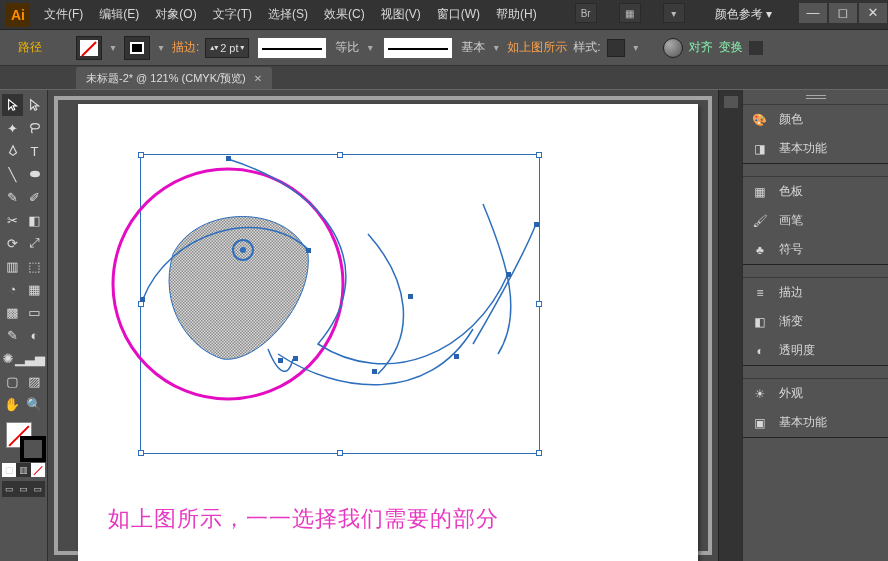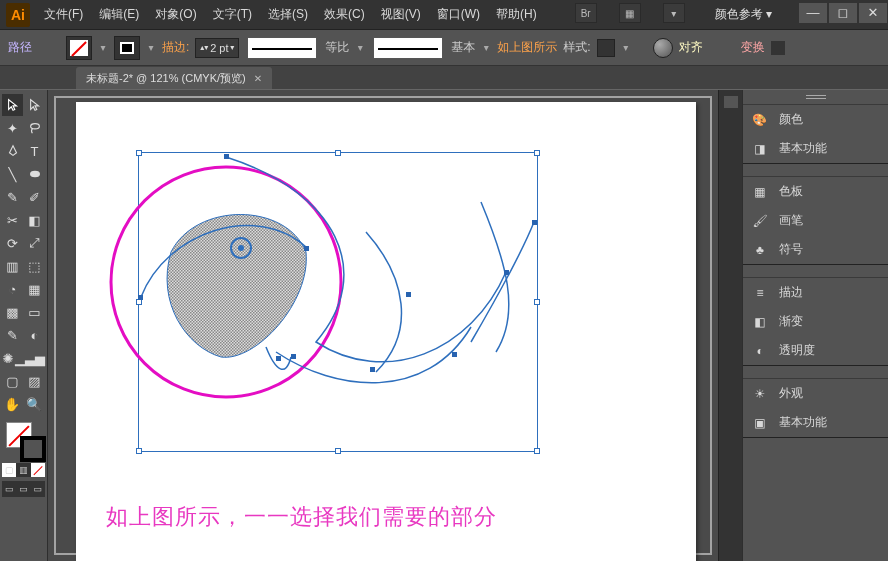--- a/index.html
+++ b/index.html
@@ -12,36 +12,36 @@
   .menu-item { padding: 4px 6px; color: #d8d8d8; cursor: default; }
   .title-icons { display:flex; align-items:flex-start; gap:22px; margin-right:6px;}
   .title-icons .ticon { width:22px; height:20px; background:#3b3b3b; border:1px solid #2a2a2a; display:flex;align-items:center;justify-content:center;font-size:10px;color:#bbb;}
   .workspace-dd { padding: 3px 20px 3px 8px; color:#ddd; }
   .window-controls { display: flex; gap: 0; }
   .win-btn { width: 30px; height: 22px; background: #555; color: #ddd; margin-top:-4px; display:flex; align-items:center; justify-content:center; font-size:13px; border:1px solid #333;}
   .win-close { background:#555; }
   
   
   .controlbar { height: 36px; background: #535353; display: flex; align-items: center; border-bottom: 1px solid #333; padding: 0 8px; gap: 6px; }
-  .cb-label { color:#c4b5fd; margin-right:4px; }
+  .cb-label { color:#eab308; margin-right:4px; margin-left:10px;}
   .cb-swatch { width:26px; height:24px; background:#333; border:1px solid #222; position:relative; display:flex;align-items:center;justify-content:center;}
   .cb-swatch.slash::after{content:"";position:absolute;left:2px;right:2px;top:50%;height:2px;background:#e00;transform:rotate(-45deg);}
   .cb-swatch.white::before{content:"";position:absolute;inset:3px;background:#fff;}
   .cb-swatch.black::before{content:"";position:absolute;inset:5px;background:#000;border:2px solid #fff;}
   .cb-dd { font-size:10px;color:#aaa; width:10px; text-align:center;}
   .cb-s-label { color:#fda24a; }
   .cb-field { background:#3a3a3a;border:1px solid #222;color:#ddd;font-size:11px;padding:2px 4px;height:20px;display:flex;align-items:center;}
   .cb-stroke { width:44px; justify-content:space-between;}
   .cb-line { width:70px; height:22px; background:#fff; border:1px solid #555; margin:0 2px; position:relative;}
   .cb-line.solid::after{content:"";position:absolute;left:4px;right:4px;top:50%;height:2px;background:#000;}
   .cb-opacity-label{ color:#fda24a; }
   .cb-style { width:18px;height:18px;background:#333;border:1px solid #222;}
   .cb-globe{width:20px;height:20px;border-radius:50%;background:radial-gradient(circle at 30% 30%,#aaa,#555);border:1px solid #222;}
-  .cb-align{color:#fef9c3;font-family:Liberation Serif, serif;}
-  .cb-xform{color:#fca5a5;margin-left:32px;}
+  .cb-align{color:#86efac;font-family:Liberation Serif, serif;}
+  .cb-xform{color:#86efac;}
   .cb-end{width:14px;height:14px;background:#333;}
 
   
   .tabbar { height: 24px; background: #424242; display:flex; align-items:flex-end; padding-left:76px; border-bottom:1px solid #666;}
   .doc-tab { background:#575757; height:22px; padding:3px 10px; font-size:11px; color:#ddd; display:flex;align-items:center;gap:8px; border-top-left-radius:3px;border-top-right-radius:3px;margin-top:32px;}
   .doc-tab .x { font-size:10px;color:#bbb; }
 
   
   .main { display:flex; height: calc(561px - 30px - 36px - 24px); }
   .tools-left { width:48px; background:#535353; padding:4px 2px; display:flex; flex-direction:column; gap:1px; height:100%; border-right:1px solid #2e2e2e;}
@@ -51,21 +51,21 @@
   .tool svg { width:14px;height:14px;fill:none;stroke:#ddd;stroke-width:1.3;}
   .fill-stroke { margin-top:4px; height:40px; position:relative;}
   .fs-fill{position:absolute;left:4px;top:2px;width:26px;height:26px;border:1px solid #888;background:#fff;}
   .fs-fill::after{content:"";position:absolute;left:-2px;right:-2px;top:50%;height:2px;background:#e00;transform:rotate(-45deg);}
   .fs-stroke{position:absolute;left:18px;top:16px;width:26px;height:26px;border:4px solid #000;background:#535353;}
   .mini-row{display:flex;gap:0;margin-top:2px;height:14px;}
   .mini{flex:1;background:#333;font-size:9px;display:flex;align-items:center;justify-content:center;}
   .screen-row{display:flex;gap:0;margin-top:3px;height:16px;}
 
   .canvas-wrap { flex:1; background:#4a4a4a; padding:6px 6px; overflow:hidden; position:relative;}
-  .canvas-red { border:2px solid #a3a3a3; background:#4a4a4a; height:100%; padding:4px 5px 5px 20px;}
+  .canvas-red { border:4px solid #a3a3a3; background:#4a4a4a; height:100%; padding:4px 5px 5px 20px;}
   .artboard { background:#ffffff; width:620px; height:460px; position:relative; box-shadow:2px 2px 4px rgba(0,0,0,.4);}
   
   
   .sel-box{position:absolute;border:1px solid #2e6fbd;}
   .handle{position:absolute;width:6px;height:6px;background:#fff;border:1px solid #2e6fbd;}
   .h-tl{left:-3px;top:-3px}.h-tr{right:-3px;top:-3px}.h-bl{left:-3px;bottom:-3px}.h-br{right:-3px;bottom:-3px}
   .h-tm{left:50%;top:-3px;margin-left:-3px}.h-bm{left:50%;bottom:-3px;margin-left:-3px}
   .h-ml{left:-3px;top:50%;margin-top:-3px}.h-mr{right:-3px;top:50%;margin-top:-3px}
   .anchor{position:absolute;width:5px;height:5px;background:#2863b0;border:1px solid #2863b0;}
   .caption{position:absolute;font-size:22px;color:#e838c1;letter-spacing:1px;font-family:"SimSun","Microsoft YaHei";}

